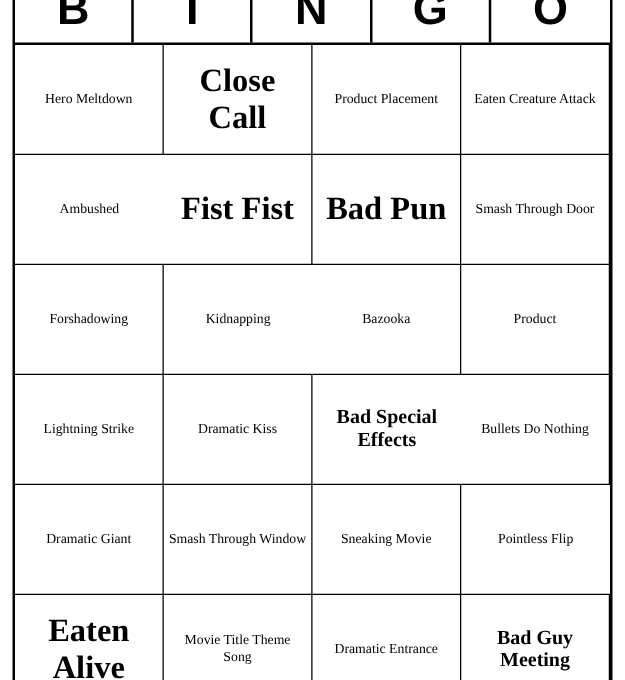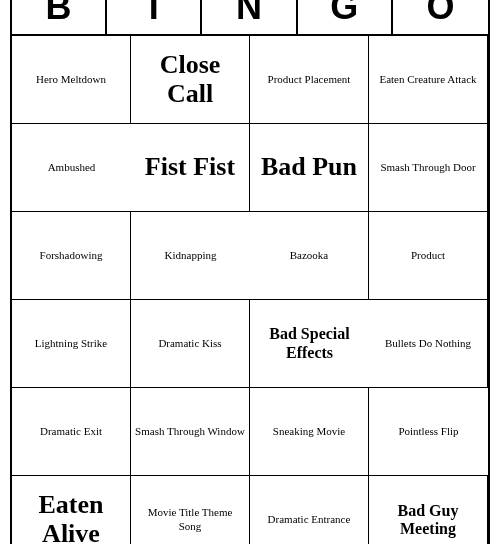--- a/index.html
+++ b/index.html
@@ -103,21 +103,21 @@
       <div class="bingo-cell large-text">Bad Pun</div>
       <div class="bingo-cell">Smash Through Door</div>
       <div class="bingo-cell">Forshadowing</div>
       <div class="bingo-cell">Kidnapping</div>
       <div class="bingo-cell">Bazooka</div>
       <div class="bingo-cell">Product</div>
       <div class="bingo-cell">Lightning Strike</div>
       <div class="bingo-cell">Dramatic Kiss</div>
       <div class="bingo-cell medium-text">Bad Special Effects</div>
       <div class="bingo-cell">Bullets Do Nothing</div>
-      <div class="bingo-cell">Dramatic Exit</div>
+      <div class="bingo-cell">Dramatic Giant</div>
       <div class="bingo-cell">Smash Through Window</div>
       <div class="bingo-cell">Sneaking Movie</div>
       <div class="bingo-cell">Pointless Flip</div>
       <div class="bingo-cell large-text">Eaten Alive</div>
       <div class="bingo-cell">Movie Title Theme Song</div>
       <div class="bingo-cell">Dramatic Entrance</div>
       <div class="bingo-cell medium-text">Bad Guy Meeting</div>
     </div>
 </div>
 

